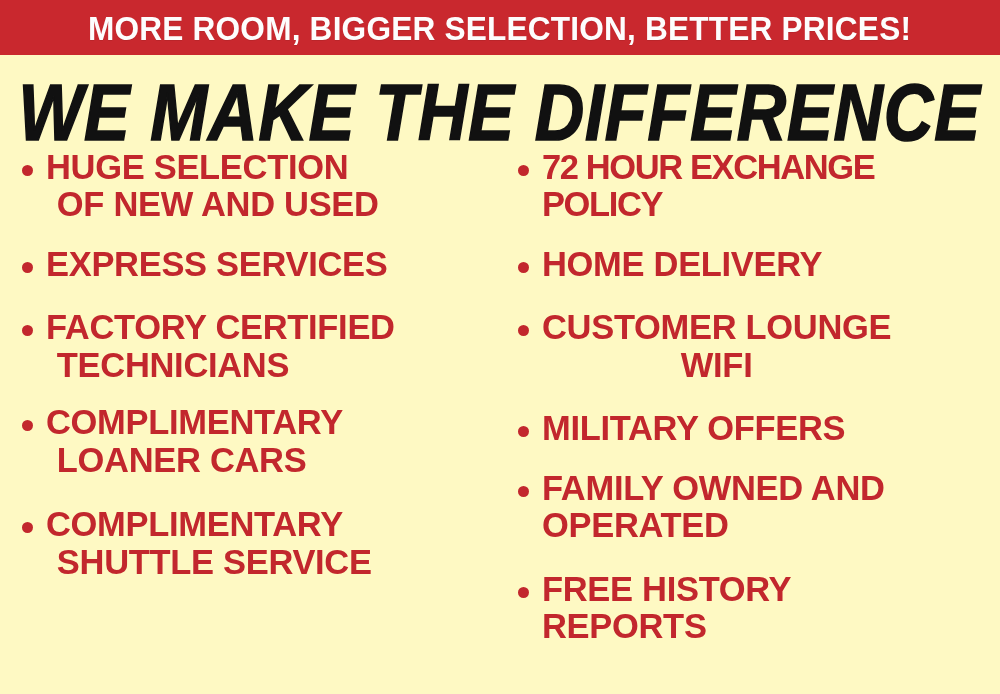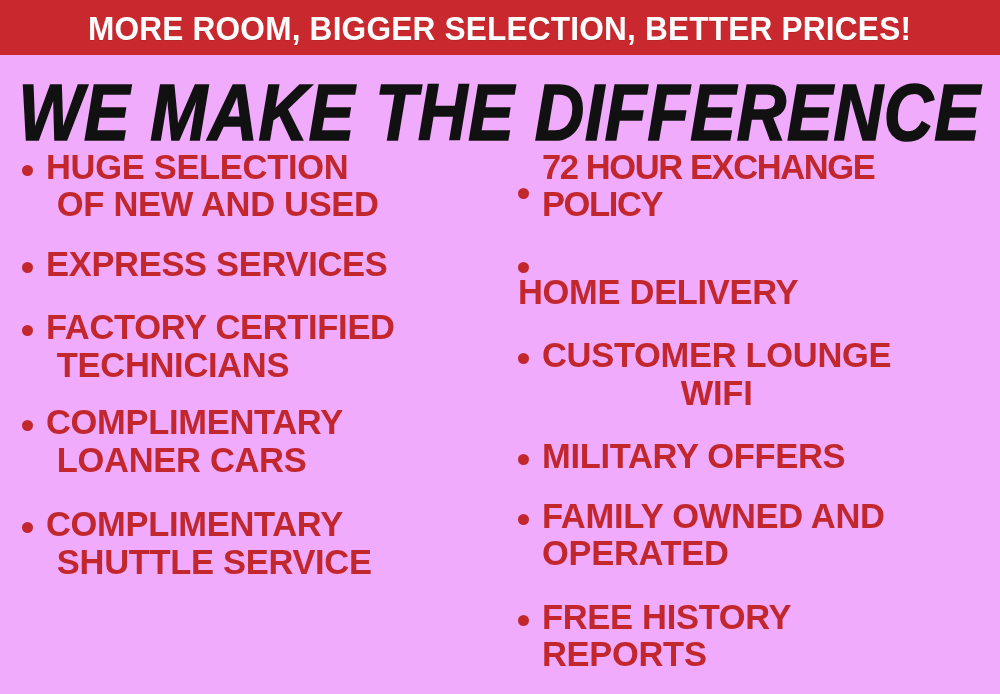--- a/index.html
+++ b/index.html
@@ -12,21 +12,21 @@
     height: 694px;
     overflow: hidden;
     font-family: "Liberation Sans", sans-serif;
     -webkit-font-smoothing: antialiased;
   }
 
   .poster {
     position: relative;
     width: 1000px;
     height: 694px;
-    background: #f0abfc;
+    background: #fef9c3;
   }
 
   
   .banner {
     position: absolute;
     left: 0;
     top: 0;
     width: 1000px;
     height: 55px;
     background: #c9282e;
@@ -128,22 +128,22 @@
   .col-right .btext .l2 {
     margin-left: 0px;
   }
 
   
   .col-left  .bullet.b0 { margin-bottom: 22px; }
   .col-left  .bullet.b1 { margin-bottom: 26px; }
   .col-left  .bullet.b2 { margin-bottom: 20px; }
   .col-left  .bullet.b3 { margin-bottom: 27px; }
 
-  .col-right .bullet.r0 { margin-bottom: 22px; align-items: center; }
-  .col-right .bullet.r1 { margin-bottom: 26px; flex-direction: column; }
+  .col-right .bullet.r0 { margin-bottom: 22px; }
+  .col-right .bullet.r1 { margin-bottom: 26px; }
   .col-right .bullet.r2 { margin-bottom: 26px; text-align: center; }
   .col-right .bullet.r3 { margin-bottom: 22px; }
   .col-right .bullet.r4 { margin-bottom: 26px; }
 
   .tight { letter-spacing: -1.4px; }
 </style>
 </head>
 <body>
 
 <div class="poster">

